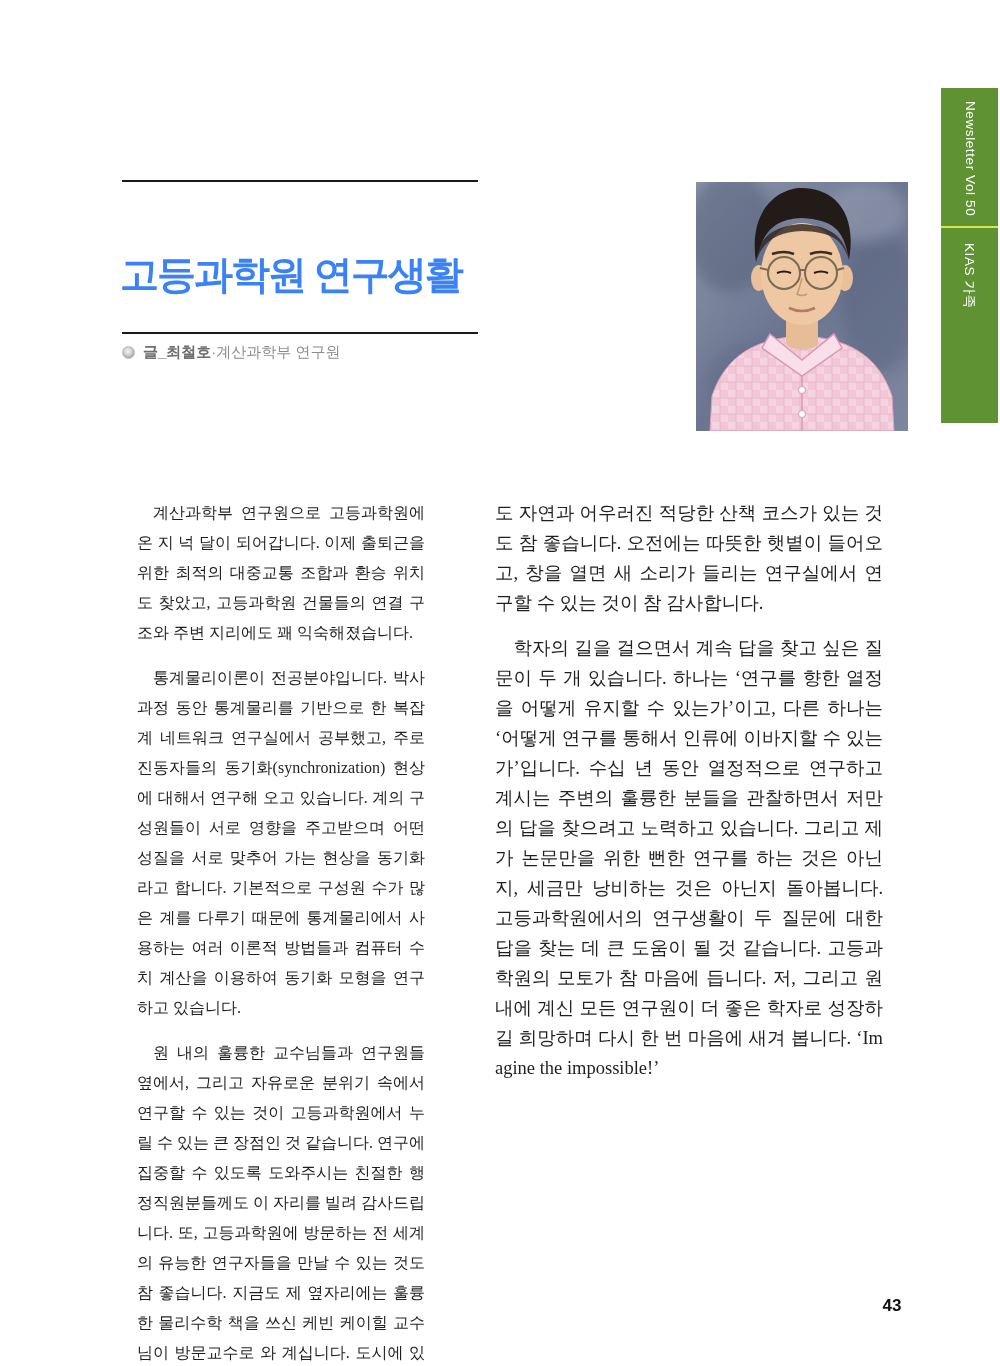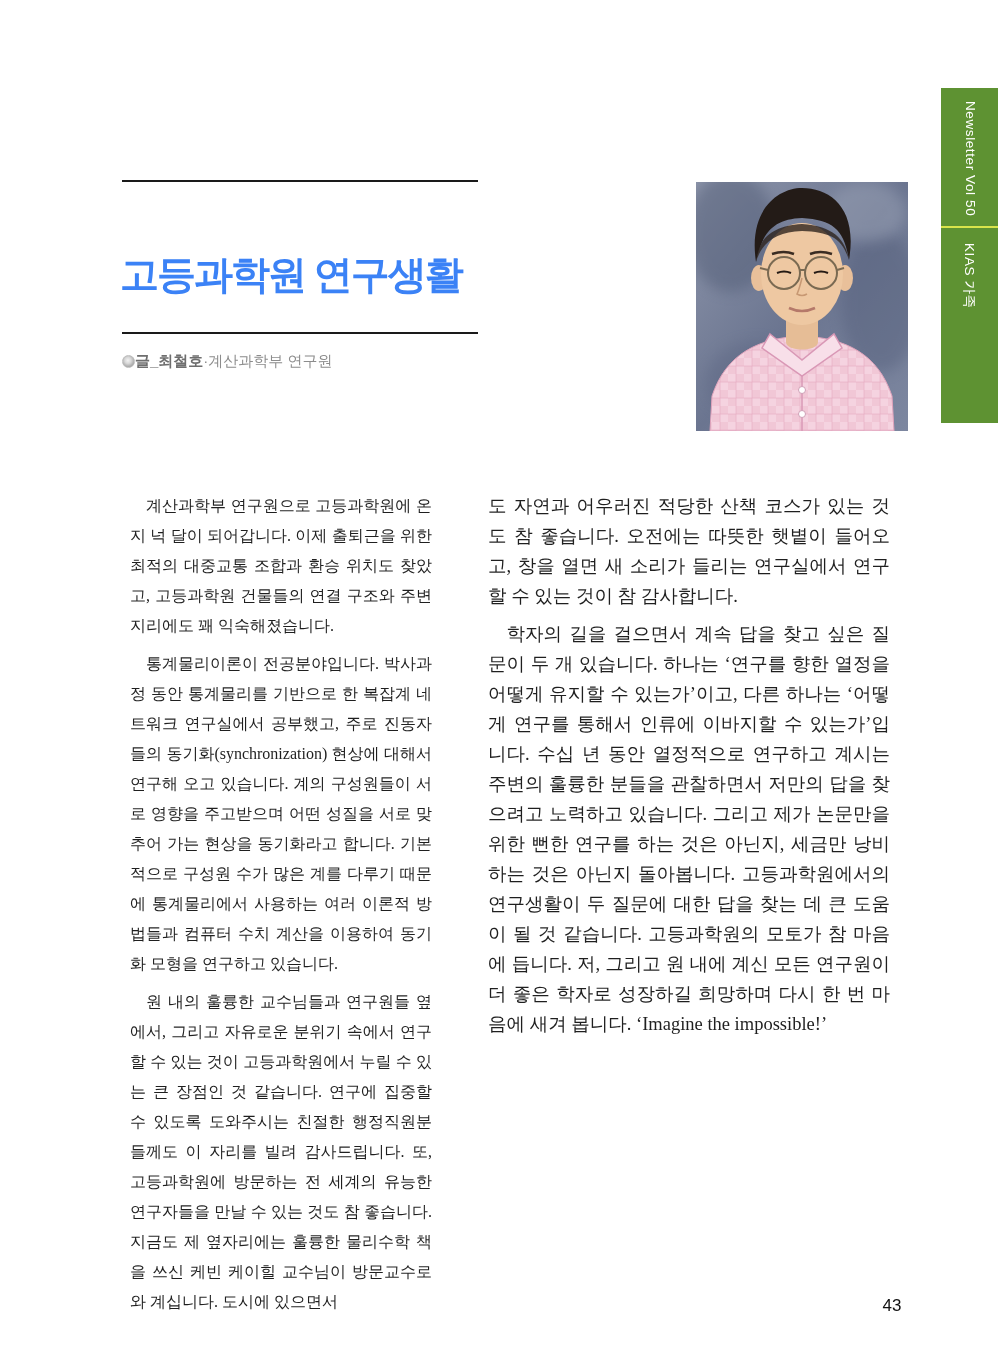--- a/index.html
+++ b/index.html
@@ -12,23 +12,23 @@
   .rule{position:absolute;background:#1a1a1a;}
   #rule-top{left:122px;top:180px;width:356px;height:2px;}
   #rule-mid{left:122px;top:332px;width:356px;height:2px;}
   #article-title{
     position:absolute;left:120px;top:222px;width:420px;
     font-family:"Liberation Sans", sans-serif;
     font-size:39px;font-weight:700;letter-spacing:-2px;color:#3b82f6;
     white-space:nowrap;
   }
   #byline{
-    position:absolute;left:122px;top:351px;width:400px;height:20px;
+    position:absolute;left:122px;top:342px;width:400px;height:20px;
     font-family:"Liberation Sans", sans-serif;font-size:15px;color:#8c8c8c;
-    display:flex;align-items:center;white-space:nowrap;
+    display:flex;align-items:center;gap:8px;white-space:nowrap;
   }
   #byline-icon{
     width:13px;height:13px;border-radius:50%;flex:0 0 auto;
     background:radial-gradient(circle at 45% 40%, #f2f2f2 0%, #d8d8d8 35%, #9e9e9e 80%);
     border:1px solid #bdbdbd;box-sizing:border-box;
   }
   .byline-name{font-weight:700;color:#6e6e6e;}
   .byline-role{color:#8c8c8c;}
   
   #portrait{position:absolute;left:696px;top:182px;width:212px;height:249px;}
@@ -42,26 +42,26 @@
     white-space:nowrap;color:#ffffff;
     font-family:"Liberation Sans", sans-serif;font-size:13.5px;letter-spacing:0.6px;
   }
   #tab-top-label{left:978px;top:101px;}
   #tab-bottom-label{left:978px;top:243px;}
   #tab-divider{position:absolute;left:941px;top:226px;width:57px;height:2px;background:#d9e44b;}
   
   .col{position:absolute;top:483px;color:#1f1f1f;text-align:justify;word-break:break-all;}
   #col-left{left:122px;width:318px;font-size:16px;line-height:30px;}
   #col-right{left:480px;width:418px;font-size:18.5px;line-height:30px;}
-  .col p{margin:8px;padding:0;}
+  .col p{margin:15px;padding:0;}
   .col p.indent{text-indent:1em;}
   
   #page-number{
     position:absolute;left:872px;top:1296px;width:40px;text-align:center;
-    font-family:"Liberation Sans", sans-serif;font-size:17px;font-weight:400;color:#111;
+    font-family:"Liberation Sans", sans-serif;font-size:17px;font-weight:700;color:#111;
   }
 </style>
 </head>
 <body>
 
 <div id="page">
 
   <div id="rule-top" class="rule"></div>
   <h1 id="article-title">고등과학원 연구생활</h1>
   <div id="rule-mid" class="rule"></div>

